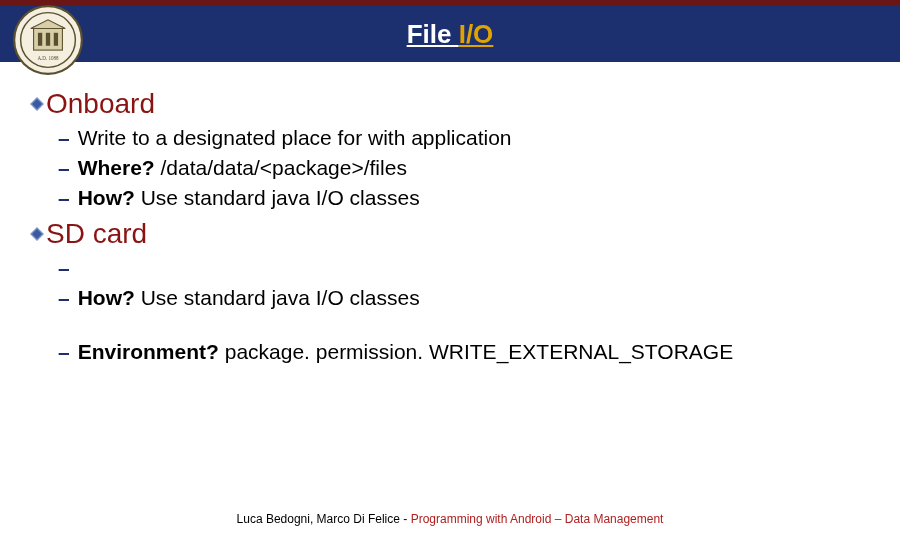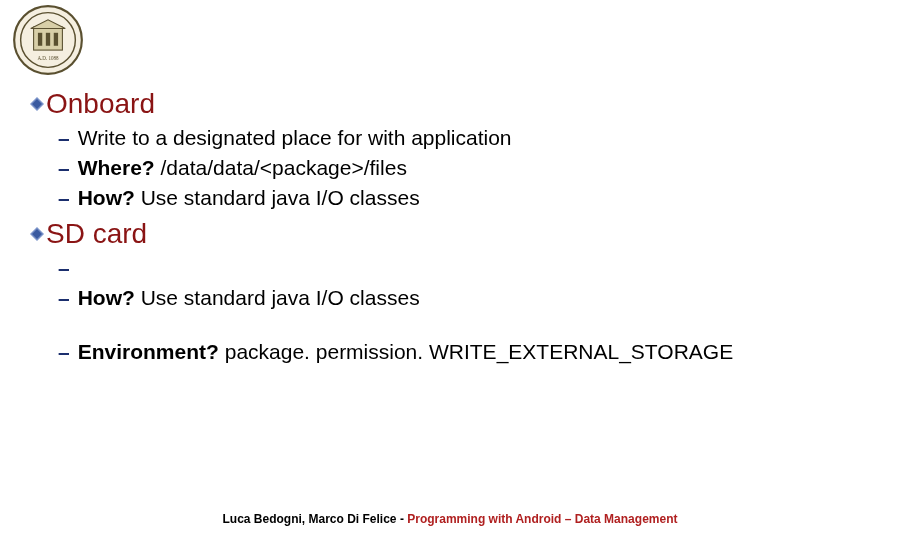--- a/index.html
+++ b/index.html
@@ -59,21 +59,21 @@
   }
   .sub .dash { color: #1c2f6e; font-weight: bold; }
   .sub .bold { font-weight: bold; }
   .gap { height: 18px; }
   .footer {
     position: absolute;
     bottom: 14px;
     left: 0; right: 0;
     text-align: center;
     font-size: 12px;
-    font-weight: bold;
+    font-weight: normal;
     color: #000;
   }
   .footer .red { color: #b02020; }
 </style>
 </head>
 <body>
 
 <div class="slide">
 
   <div class="logo">
@@ -82,20 +82,25 @@
       <circle cx="50" cy="50" r="38" fill="none" stroke="#5a5030" stroke-width="2"></circle>
       <rect x="30" y="32" width="40" height="32" fill="#d8cfa8" stroke="#5a5030" stroke-width="1.5"></rect>
       <rect x="36" y="40" width="6" height="18" fill="#5a5030"></rect>
       <rect x="47" y="40" width="6" height="18" fill="#5a5030"></rect>
       <rect x="58" y="40" width="6" height="18" fill="#5a5030"></rect>
       <polygon points="26,34 50,22 74,34" fill="#d8cfa8" stroke="#5a5030" stroke-width="1.5"></polygon>
       <text x="50" y="78" font-size="7" text-anchor="middle" fill="#5a5030" font-family="serif">A.D. 1088</text>
     </svg>
   </div>
 
+  <div class="titlebar">
+    <div class="title">
+      <span class="plain">File </span><span class="accent">I/O</span>
+    </div>
+  </div>
 
   <div class="content">
 
     <div class="sect-head">
       <span class="diamond">
         <svg viewBox="0 0 14 14">
             <polygon points="7,0 14,7 7,14 0,7" fill="#7b93c9"></polygon>
             <polygon points="7,2 12,7 7,12 2,7" fill="#3a5aa0"></polygon>
           </svg>
       </span>

